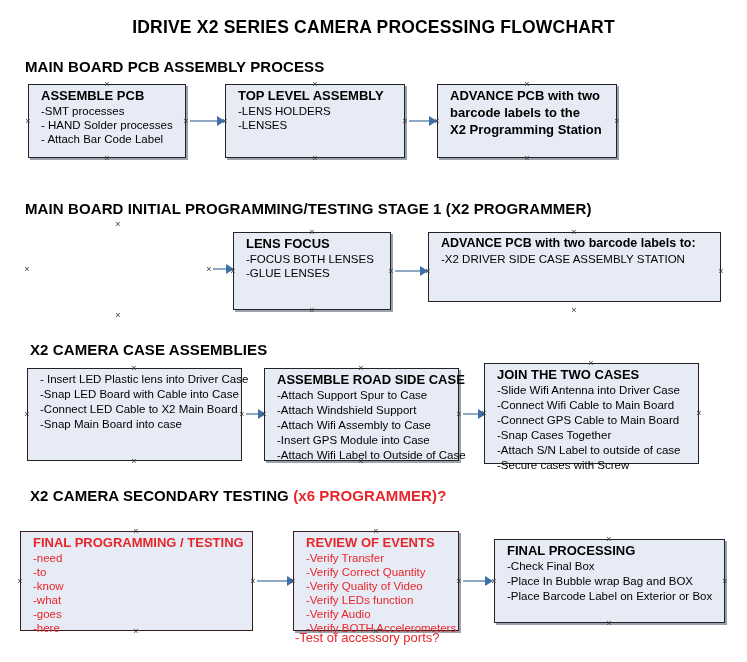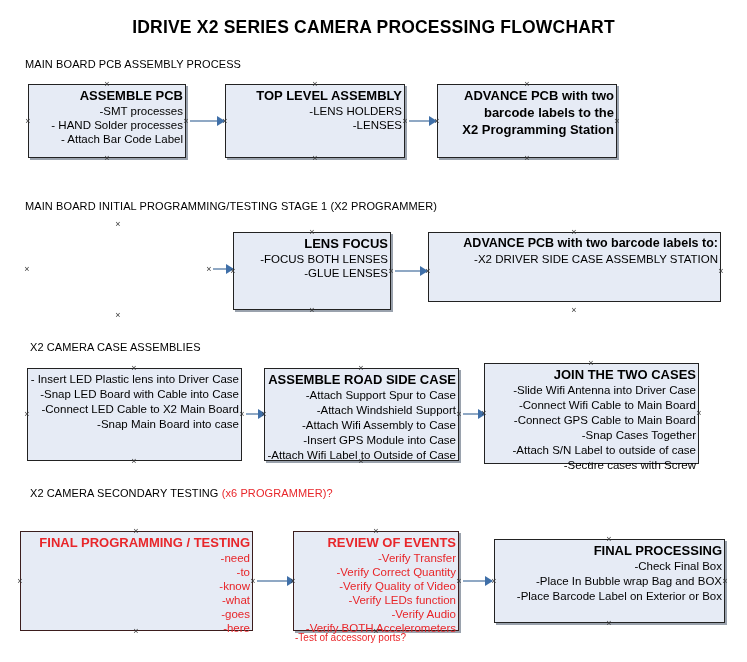--- a/index.html
+++ b/index.html
@@ -29,38 +29,37 @@
     top: 17px;
     width: 747px;
     text-align: center;
     font-size: 17.5px;
     font-weight: bold;
     letter-spacing: 0.2px;
     white-space: nowrap;
   }
   .section-title {
     position: absolute;
-    font-size: 11px;
-    font-weight: normal;
+    font-size: 15px;
+    font-weight: bold;
     white-space: nowrap;
     letter-spacing: 0.1px;
   }
   .section-title .accent {
     color: #e8262a;
   }
 
   
   .node {
     position: absolute;
     box-sizing: border-box;
     background: #e6ebf5;
     border: 1px solid #222222;
-    padding: 3px 2px 2px 0;
+    padding: 3px 2px 2px 12px;
     overflow: visible;
-    text-align: right;
   }
   .node.shadow {
     box-shadow: 2px 2px 0 0 #9aa2ad;
   }
   .node .node-title {
     font-size: 13px;
     font-weight: bold;
     line-height: 15px;
     white-space: nowrap;
     margin-bottom: 1px;
@@ -82,21 +81,21 @@
     line-height: 17px;
   }
   .node.midbody .node-line {
     font-size: 11.5px;
     line-height: 15px;
   }
 
   
   .overflow-line {
     position: absolute;
-    font-size: 10px;
+    font-size: 13px;
     line-height: 14px;
     white-space: nowrap;
     color: #e8262a;
   }
 
   
   .arrow {
     position: absolute;
     height: 2px;
     background: #8fa8c4;

